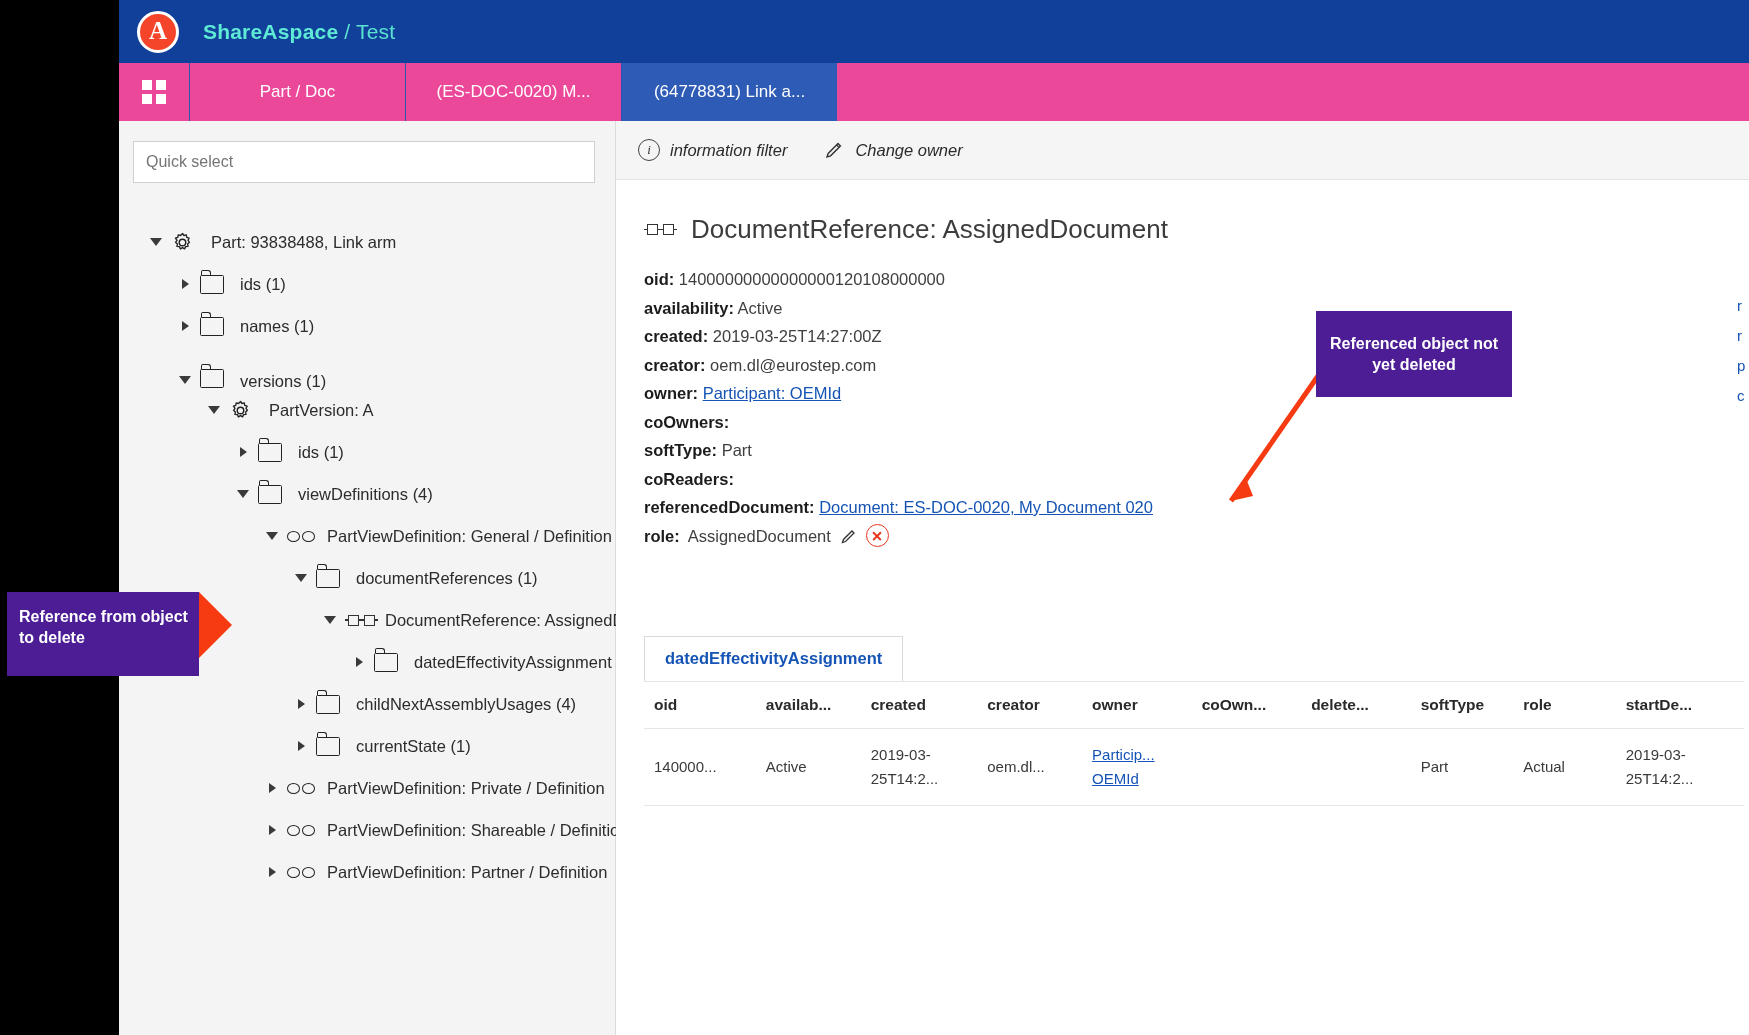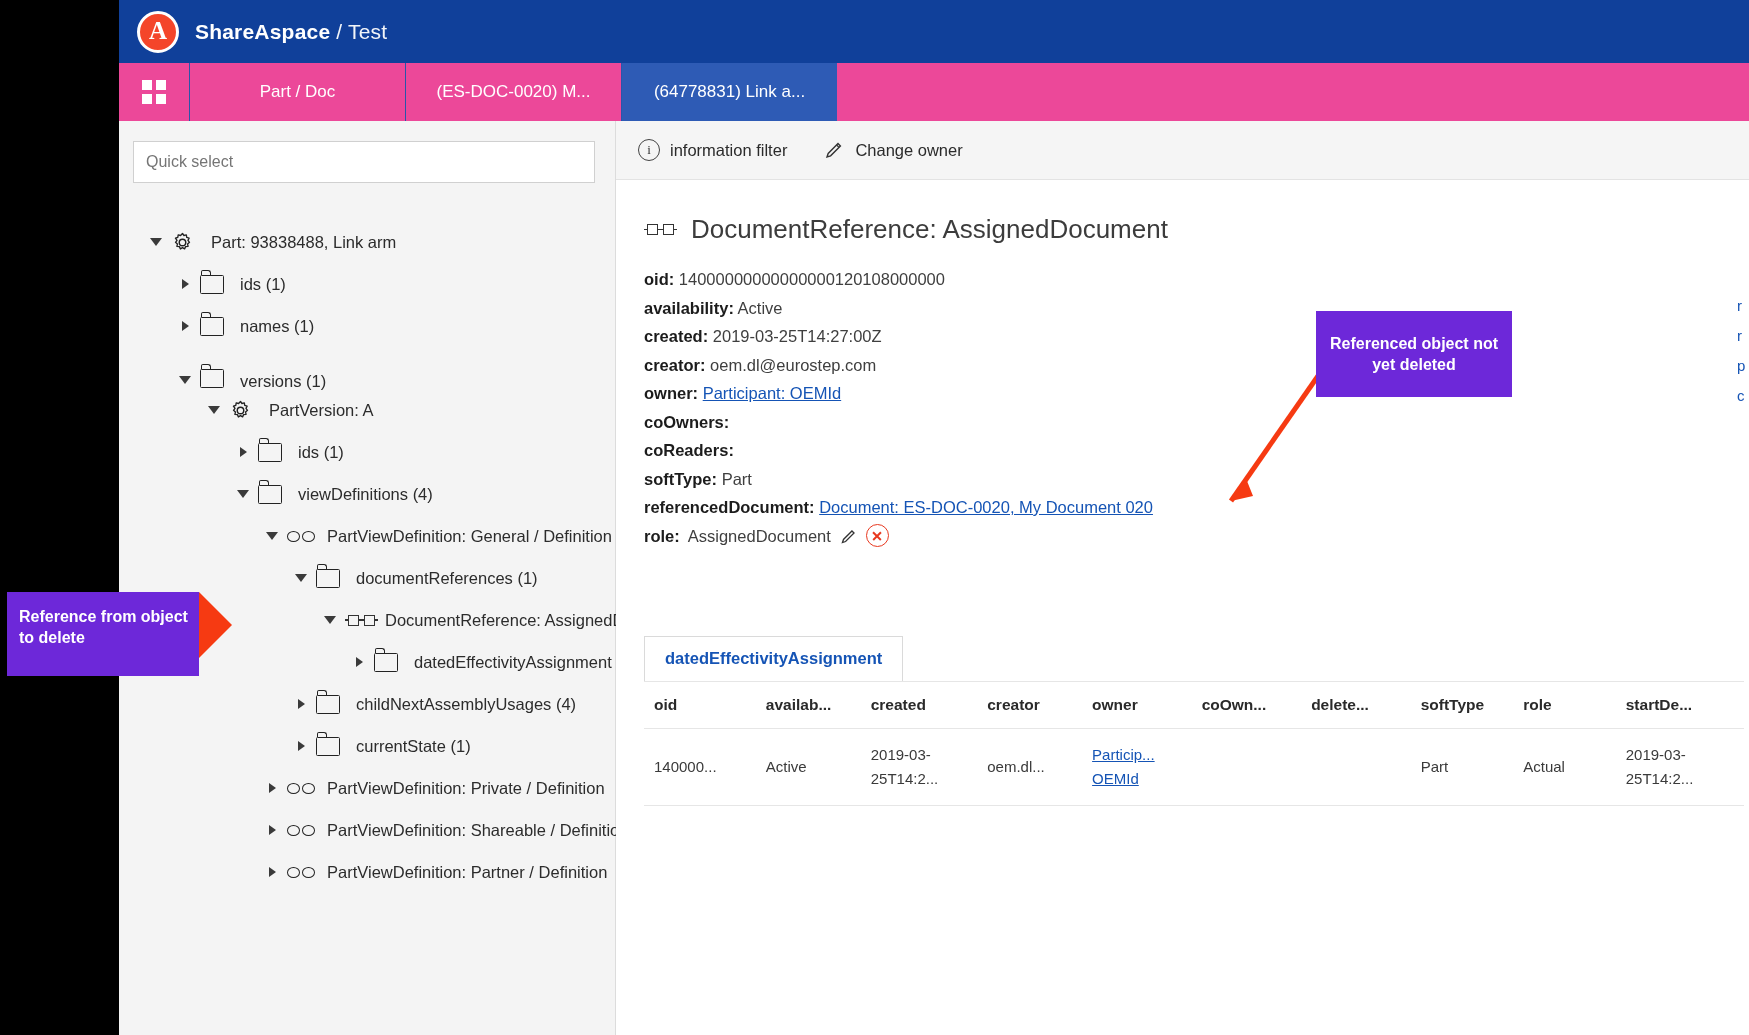--- a/index.html
+++ b/index.html
@@ -45,22 +45,22 @@
     left: 0; right: 0; top: 50%;
     transform: translateY(-52%);
     text-align: center;
     color: #ffffff;
     font-size: 25px;
     font-weight: bold;
     font-family: "Liberation Serif", serif;
     letter-spacing: 0;
   }
   .brand {
-    margin-left: 16px;
-    color: #ffffff;
+    margin-left: 24px;
+    color: #5eead4;
     font-size: 21px;
     letter-spacing: .2px;
   }
   .brand .b1 { font-weight: bold; }
   .brand .b2 { font-weight: normal; opacity: .95; }
 
   
   .tabbar {
     height: 58px;
     background: #ec4899;
@@ -216,21 +216,21 @@
     background: #f5f5f5;
     border-bottom: 1px solid #e3e3e3;
     display: flex;
     align-items: center;
     padding-left: 22px;
     gap: 36px;
     flex: 0 0 auto;
   }
   .tool {
     display: flex; align-items: center; gap: 10px;
-    font-size: 16.5px; color: #2b2b2b; cursor: pointer;
+    font-size: 16.5px; color: #2b2b2b; cursor: pointer; font-style: italic;
   }
   .info-circle {
     width: 20px; height: 20px; border-radius: 50%;
     border: 1.6px solid #444;
     position: relative;
   }
   .info-circle::after {
     content: "i";
     position: absolute; left:0; right:0; top: 50%;
     transform: translateY(-52%);
@@ -316,21 +316,21 @@
     right: 0; top: 170px;
     width: 12px;
     font-size: 15px; color: #1554b5;
     line-height: 30px;
   }
   .edge-hints span { display: block; }
 
   
   .callout {
     position: absolute;
-    background: #6d28d9;
+    background: #4c1d95;
     color: #ffffff;
     font-weight: bold;
     font-size: 16px;
     line-height: 21px;
     z-index: 30;
   }
   .callout.left {
     left: 7px; top: 592px;
     width: 192px;
     padding: 14px 10px 28px 12px;
@@ -565,22 +565,22 @@
             <span>DocumentReference: AssignedDocument</span>
           </div>
 
           <div class="props" id="props">
               <div class="prop"><span class="k">oid:</span> <span class="v">14000000000000000120108000000</span></div>
               <div class="prop"><span class="k">availability:</span> <span class="v">Active</span></div>
               <div class="prop"><span class="k">created:</span> <span class="v">2019-03-25T14:27:00Z</span></div>
               <div class="prop"><span class="k">creator:</span> <span class="v">oem.dl@eurostep.com</span></div>
               <div class="prop"><span class="k">owner:</span> <a class="link">Participant: OEMId</a></div>
               <div class="prop"><span class="k">coOwners:</span> <span class="v"></span></div>
+              <div class="prop"><span class="k">softType:</span> <span class="v">Part</span></div>
               <div class="prop"><span class="k">coReaders:</span> <span class="v"></span></div>
-              <div class="prop"><span class="k">softType:</span> <span class="v">Part</span></div>
               <div class="prop"><span class="k">referencedDocument:</span> <a class="link">Document: ES-DOC-0020, My Document 020</a></div>
               <div class="prop role-row">
                 <span class="k">role:</span>
                 <span class="v">AssignedDocument</span>
                 <span class="pencil-sm"><svg width="19" height="19" viewBox="0 0 22 22">
                     <path d="M4 18l1.2-3.6L15 4.6l2.4 2.4L7.6 16.8 4 18z" fill="none" stroke="#333" stroke-width="1.5"></path>
                   </svg></span>
                 <span class="del-circle"></span>
               </div>
             </div>

